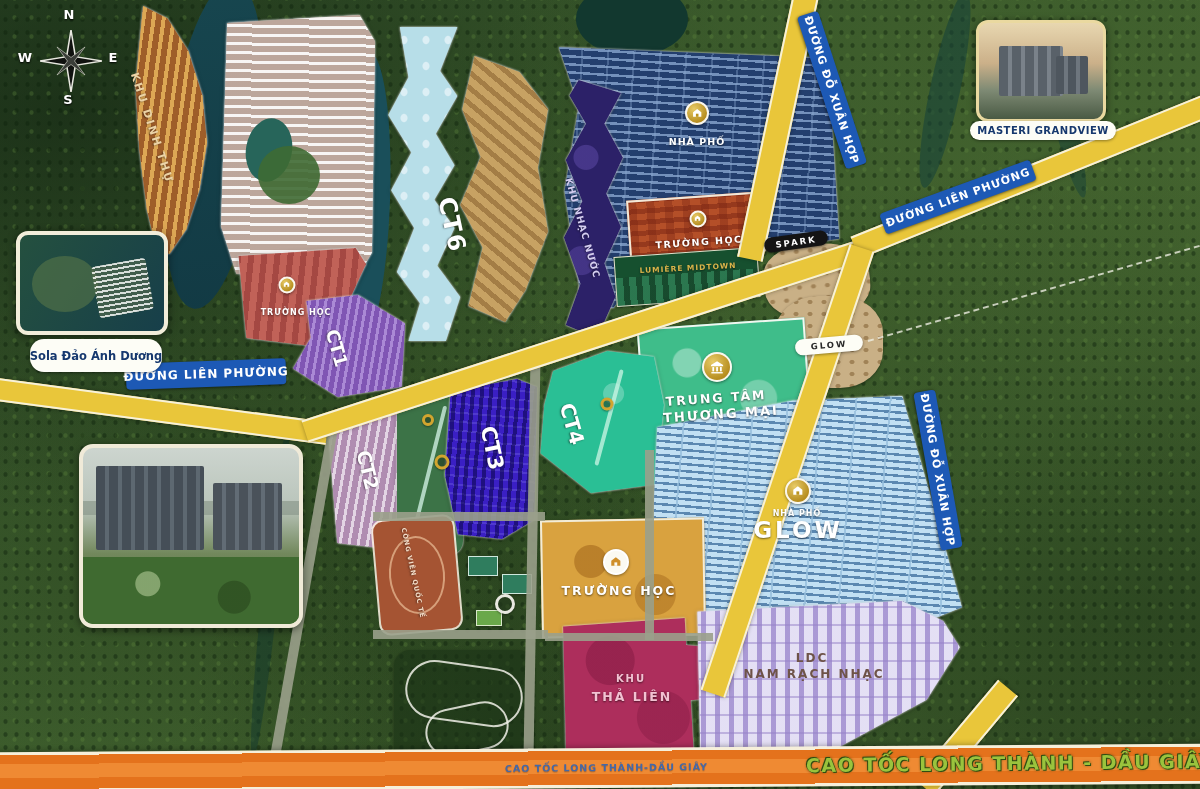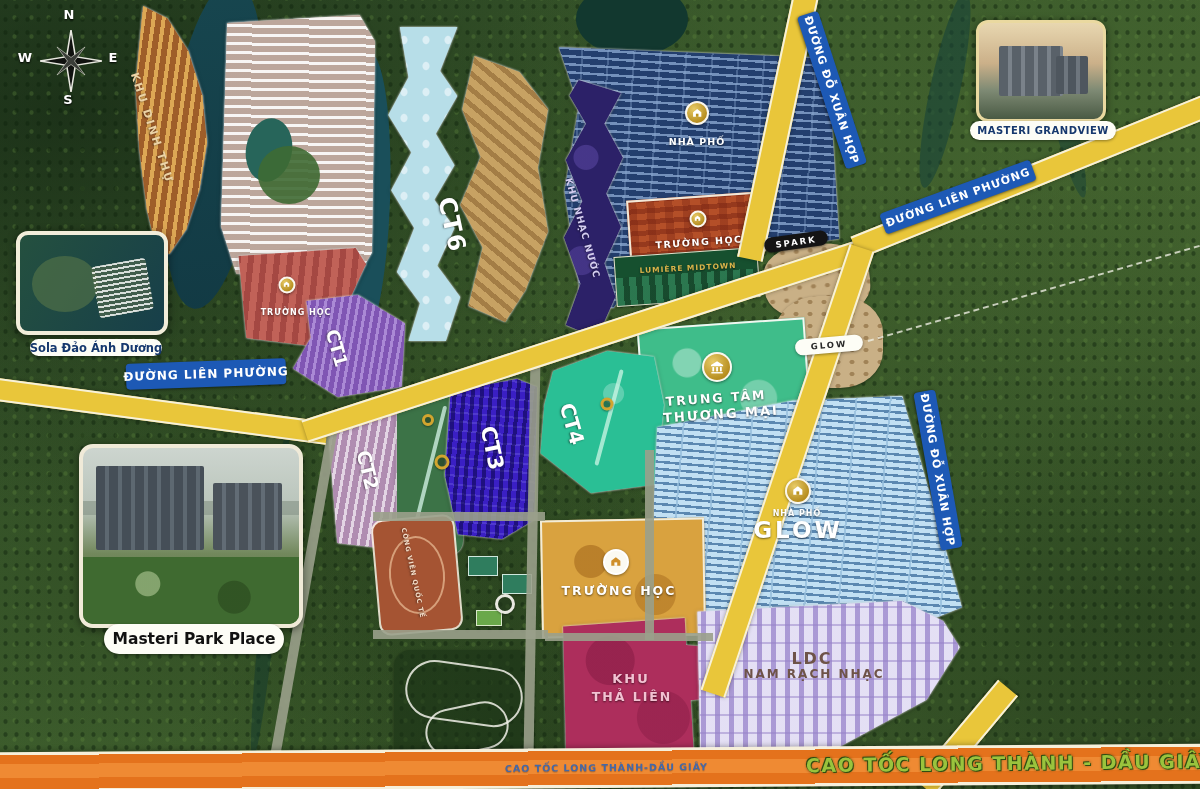--- a/index.html
+++ b/index.html
@@ -215,53 +215,52 @@
   <div class="badge" style="left:764px;top:234px;width:64px;height:15px;background:#141414;font-size:8.5px;letter-spacing:2px;border-radius:8px;transform:rotate(-8deg)">SPARK</div>
   <div class="pill" style="left:795px;top:337px;width:68px;height:16px;font-size:8.5px;color:#2a2a2a;letter-spacing:2px;transform:rotate(-5deg)">GLOW</div>
   <div class="lbl" style="left:716px;top:398px;font-size:12.5px;letter-spacing:2px;transform:translate(-50%,-50%) rotate(-4deg)">TRUNG TÂM</div>
   <div class="lbl" style="left:721px;top:414px;font-size:13px;letter-spacing:2px;transform:translate(-50%,-50%) rotate(-4deg)">THƯƠNG MẠI</div>
   <div class="lbl" style="left:368px;top:470px;font-size:19px;transform:translate(-50%,-50%) rotate(76deg)">CT2</div>
   <div class="lbl" style="left:492px;top:448px;font-size:21px;transform:translate(-50%,-50%) rotate(78deg)">CT3</div>
   <div class="lbl" style="left:572px;top:424px;font-size:20px;transform:translate(-50%,-50%) rotate(74deg)">CT4</div>
   <div class="lbl" style="left:797px;top:513px;font-size:8px;letter-spacing:1px;transform:translate(-50%,-50%)">NHÀ PHỐ</div>
   <div class="lbl" style="left:798px;top:530px;font-size:23px;letter-spacing:3px;transform:translate(-50%,-50%)">GLOW</div>
   <div class="lbl" style="left:619px;top:590px;font-size:12.5px;letter-spacing:2px;transform:translate(-50%,-50%)">TRƯỜNG HỌC</div>
-  <div class="lbl" style="left:631px;top:678px;font-size:13px;color:#f2c2d2;letter-spacing:2px;transform:translate(-50%,-50%)">KHU</div>
+  <div class="lbl" style="left:631px;top:678px;font-size:10px;color:#f2c2d2;letter-spacing:2px;transform:translate(-50%,-50%)">KHU</div>
   <div class="lbl" style="left:632px;top:696px;font-size:12.5px;color:#f2c2d2;letter-spacing:2px;transform:translate(-50%,-50%)">THẢ LIÊN</div>
-  <div class="lbl" style="left:812px;top:658px;font-size:16px;color:#6e5348;letter-spacing:2px;text-shadow:none;transform:translate(-50%,-50%)">LDC</div>
+  <div class="lbl" style="left:812px;top:658px;font-size:12px;color:#6e5348;letter-spacing:2px;text-shadow:none;transform:translate(-50%,-50%)">LDC</div>
   <div class="lbl" style="left:814px;top:674px;font-size:12px;color:#6e5348;letter-spacing:2px;text-shadow:none;transform:translate(-50%,-50%)">NAM RẠCH NHẠC</div>
   <div class="lbl" style="left:413px;top:573px;font-size:6.5px;color:#f3ddc8;letter-spacing:1px;transform:translate(-50%,-50%) rotate(78deg)">CÔNG VIÊN QUỐC TẾ</div>
 
   <div class="badge" style="left:126px;top:361px;width:160px;height:26px;font-size:12px;transform:rotate(-2deg)">ĐƯỜNG LIÊN PHƯỜNG</div>
   <div class="badge" style="left:878px;top:186px;width:160px;height:22px;font-size:11px;transform:rotate(-20deg)">ĐƯỜNG LIÊN PHƯỜNG</div>
   <div class="badge" style="left:752px;top:79px;width:160px;height:22px;font-size:11px;transform:rotate(72deg)">ĐƯỜNG ĐỖ XUÂN HỢP</div>
   <div class="badge" style="left:858px;top:459px;width:160px;height:22px;font-size:11px;transform:rotate(80deg)">ĐƯỜNG ĐỖ XUÂN HỢP</div>
 
   <div class="lbl" style="left:505px;top:762px;font-size:9.5px;color:#4468a8;letter-spacing:1px;text-shadow:0 1px 1px rgba(0,0,0,.25);transform:rotate(-0.5deg)">CAO TỐC LONG THÀNH-DẦU GIÂY</div>
   <div class="lbl" style="left:806px;top:752px;font-size:19px;color:#9ac33d;letter-spacing:1.5px;text-shadow:1px 1px 0 #2e4d12,-1px -1px 0 #2e4d12,0 0 3px #243d0e;transform:rotate(-0.6deg)">CAO TỐC LONG THÀNH - DẦU GIÂY</div>
 
   <div class="inset" style="left:16px;top:231px;width:152px;height:104px;border:4px solid #f2edda;background:linear-gradient(120deg,#24503f,#173f4a)">
     <div class="abs" style="left:8%;top:22%;width:46%;height:58%;background:rgba(92,122,72,.55);border-radius:50%"></div>
     <div class="abs" style="left:52%;top:28%;width:38%;height:54%;border-radius:4px;transform:rotate(-10deg);background:repeating-linear-gradient(0deg,rgba(250,250,245,.85) 0 2px,rgba(90,110,80,.6) 2px 5px)"></div>
   </div>
-  <div class="pill" style="left:30px;top:339px;width:132px;height:17px;font-size:11.5px;color:#16386e">Sola Đảo Ánh Dương</div>
+  <div class="pill" style="left:30px;top:339px;width:132px;height:33px;font-size:11.5px;color:#16386e">Sola Đảo Ánh Dương</div>
 
   <div class="inset" style="left:976px;top:20px;width:130px;height:102px;border:3px solid #ead9a0;background:linear-gradient(180deg,#e8d7b0 0%,#cbb089 42%,#7e8a74 70%,#4a5a44 100%)">
     <div class="abs" style="left:16%;top:24%;width:52%;height:52%;background:repeating-linear-gradient(90deg,#596169 0 9px,#7a828a 9px 13px);border-radius:2px"></div>
     <div class="abs" style="left:62%;top:34%;width:26%;height:40%;background:repeating-linear-gradient(90deg,#4e565e 0 8px,#6e767e 8px 12px);border-radius:2px"></div>
   </div>
   <div class="pill" style="left:970px;top:121px;width:146px;height:19px;font-size:10px;color:#16386e;letter-spacing:.5px">MASTERI GRANDVIEW</div>
 
   <div class="inset" style="left:79px;top:444px;width:224px;height:184px;border:4px solid #f0ead8;border-radius:14px;background:linear-gradient(180deg,#cdd5cf 0%,#b9c4ba 34%,#72885c 60%,#3f6a30 100%)">
     <div class="abs" style="left:0;top:30%;width:100%;height:8%;background:rgba(140,152,140,.7)"></div>
     <div class="abs" style="left:6%;top:10%;width:50%;height:48%;background:repeating-linear-gradient(90deg,#454e57 0 9px,#5d6871 9px 13px);border-radius:2px"></div>
     <div class="abs" style="left:60%;top:20%;width:32%;height:38%;background:repeating-linear-gradient(90deg,#4a525a 0 9px,#626c75 9px 13px);border-radius:2px"></div>
     <div class="abs" style="left:0;top:62%;width:100%;height:38%;background:radial-gradient(circle at 30% 40%,rgba(200,220,170,.5) 0 12px,transparent 13px),radial-gradient(circle at 70% 60%,rgba(40,70,28,.6) 0 16px,transparent 17px),#3f6a30"></div>
   </div>
-  <div class="pill" style="left:104px;top:624px;width:180px;height:30px;font-size:15.5px;color:#111;border-radius:16px">Masteri Park Place</div>
 
   <div class="abs" style="left:40px;top:30px;width:62px;height:62px">
     <svg viewBox="0 0 100 100" width="62" height="62">
       <polygon points="50,0 57,43 100,50 57,57 50,100 43,57 0,50 43,43" fill="#10120f" stroke="#e8e8e0" stroke-width="2.5"></polygon>
       <polygon points="50,18 54,46 82,50 54,54 50,82 46,54 18,50 46,46" fill="#3a3d38" stroke="#cfcfc5" stroke-width="1" transform="rotate(45 50 50)"></polygon>
     </svg>
   </div>
   <div class="cl" style="left:69px;top:14px">N</div>
   <div class="cl" style="left:25px;top:57px">W</div>
   <div class="cl" style="left:113px;top:57px">E</div>

